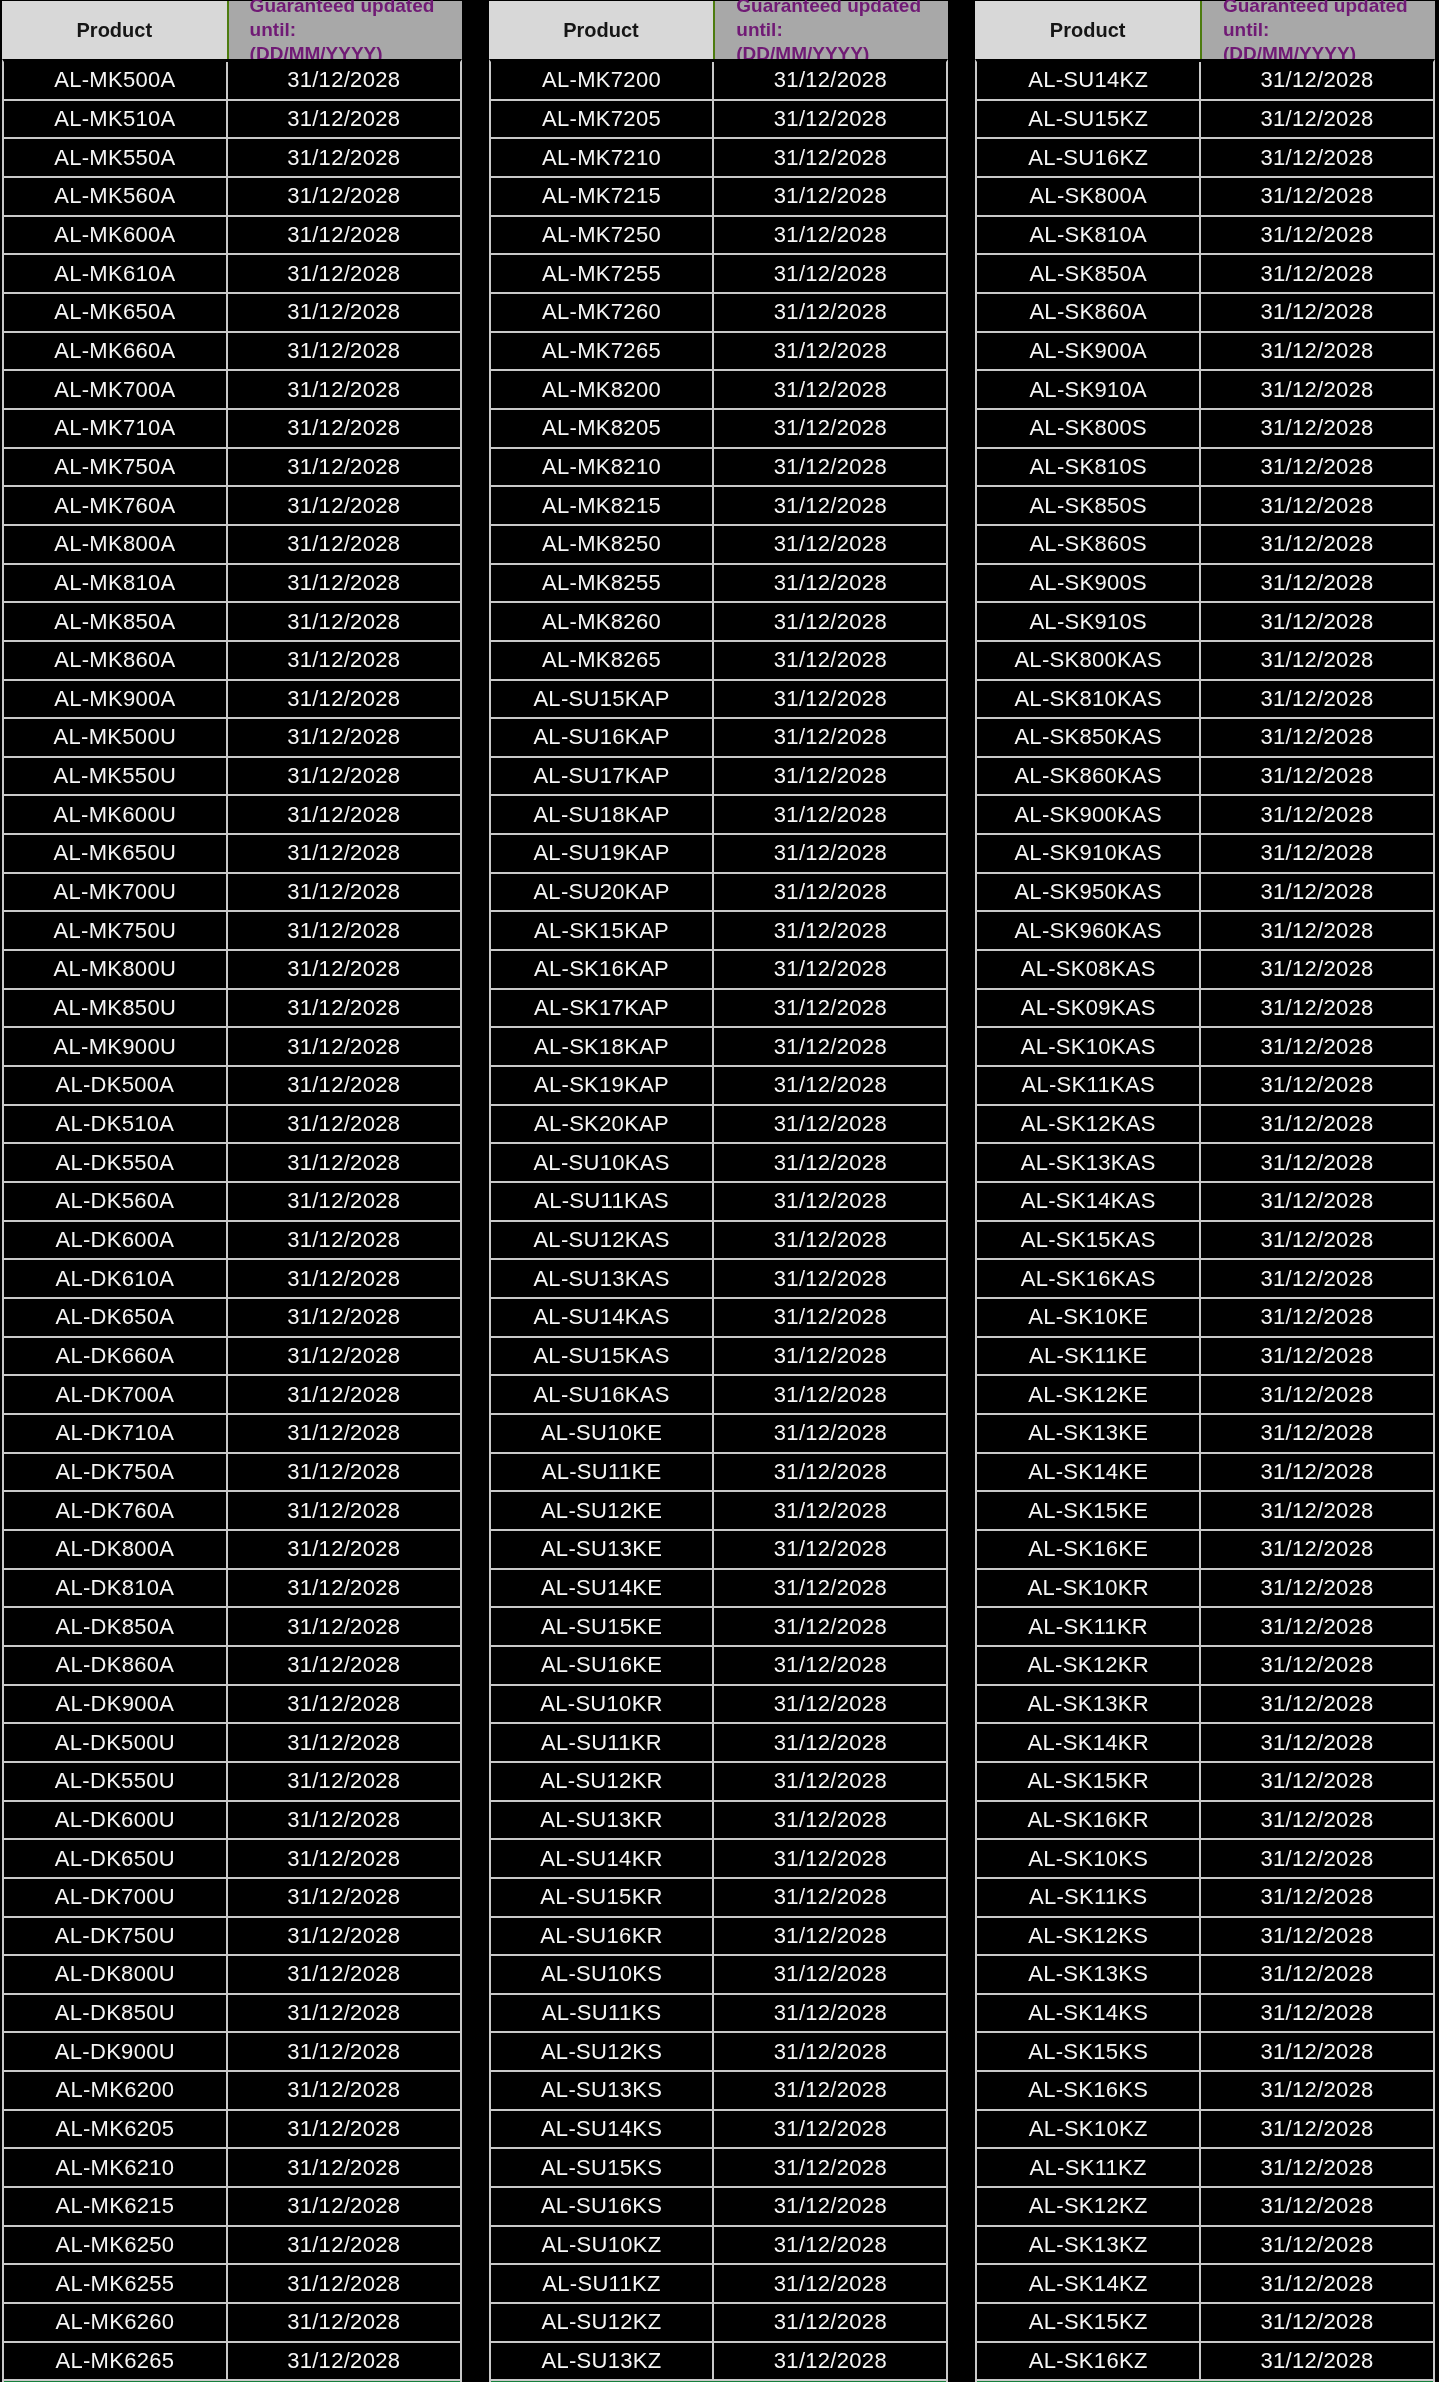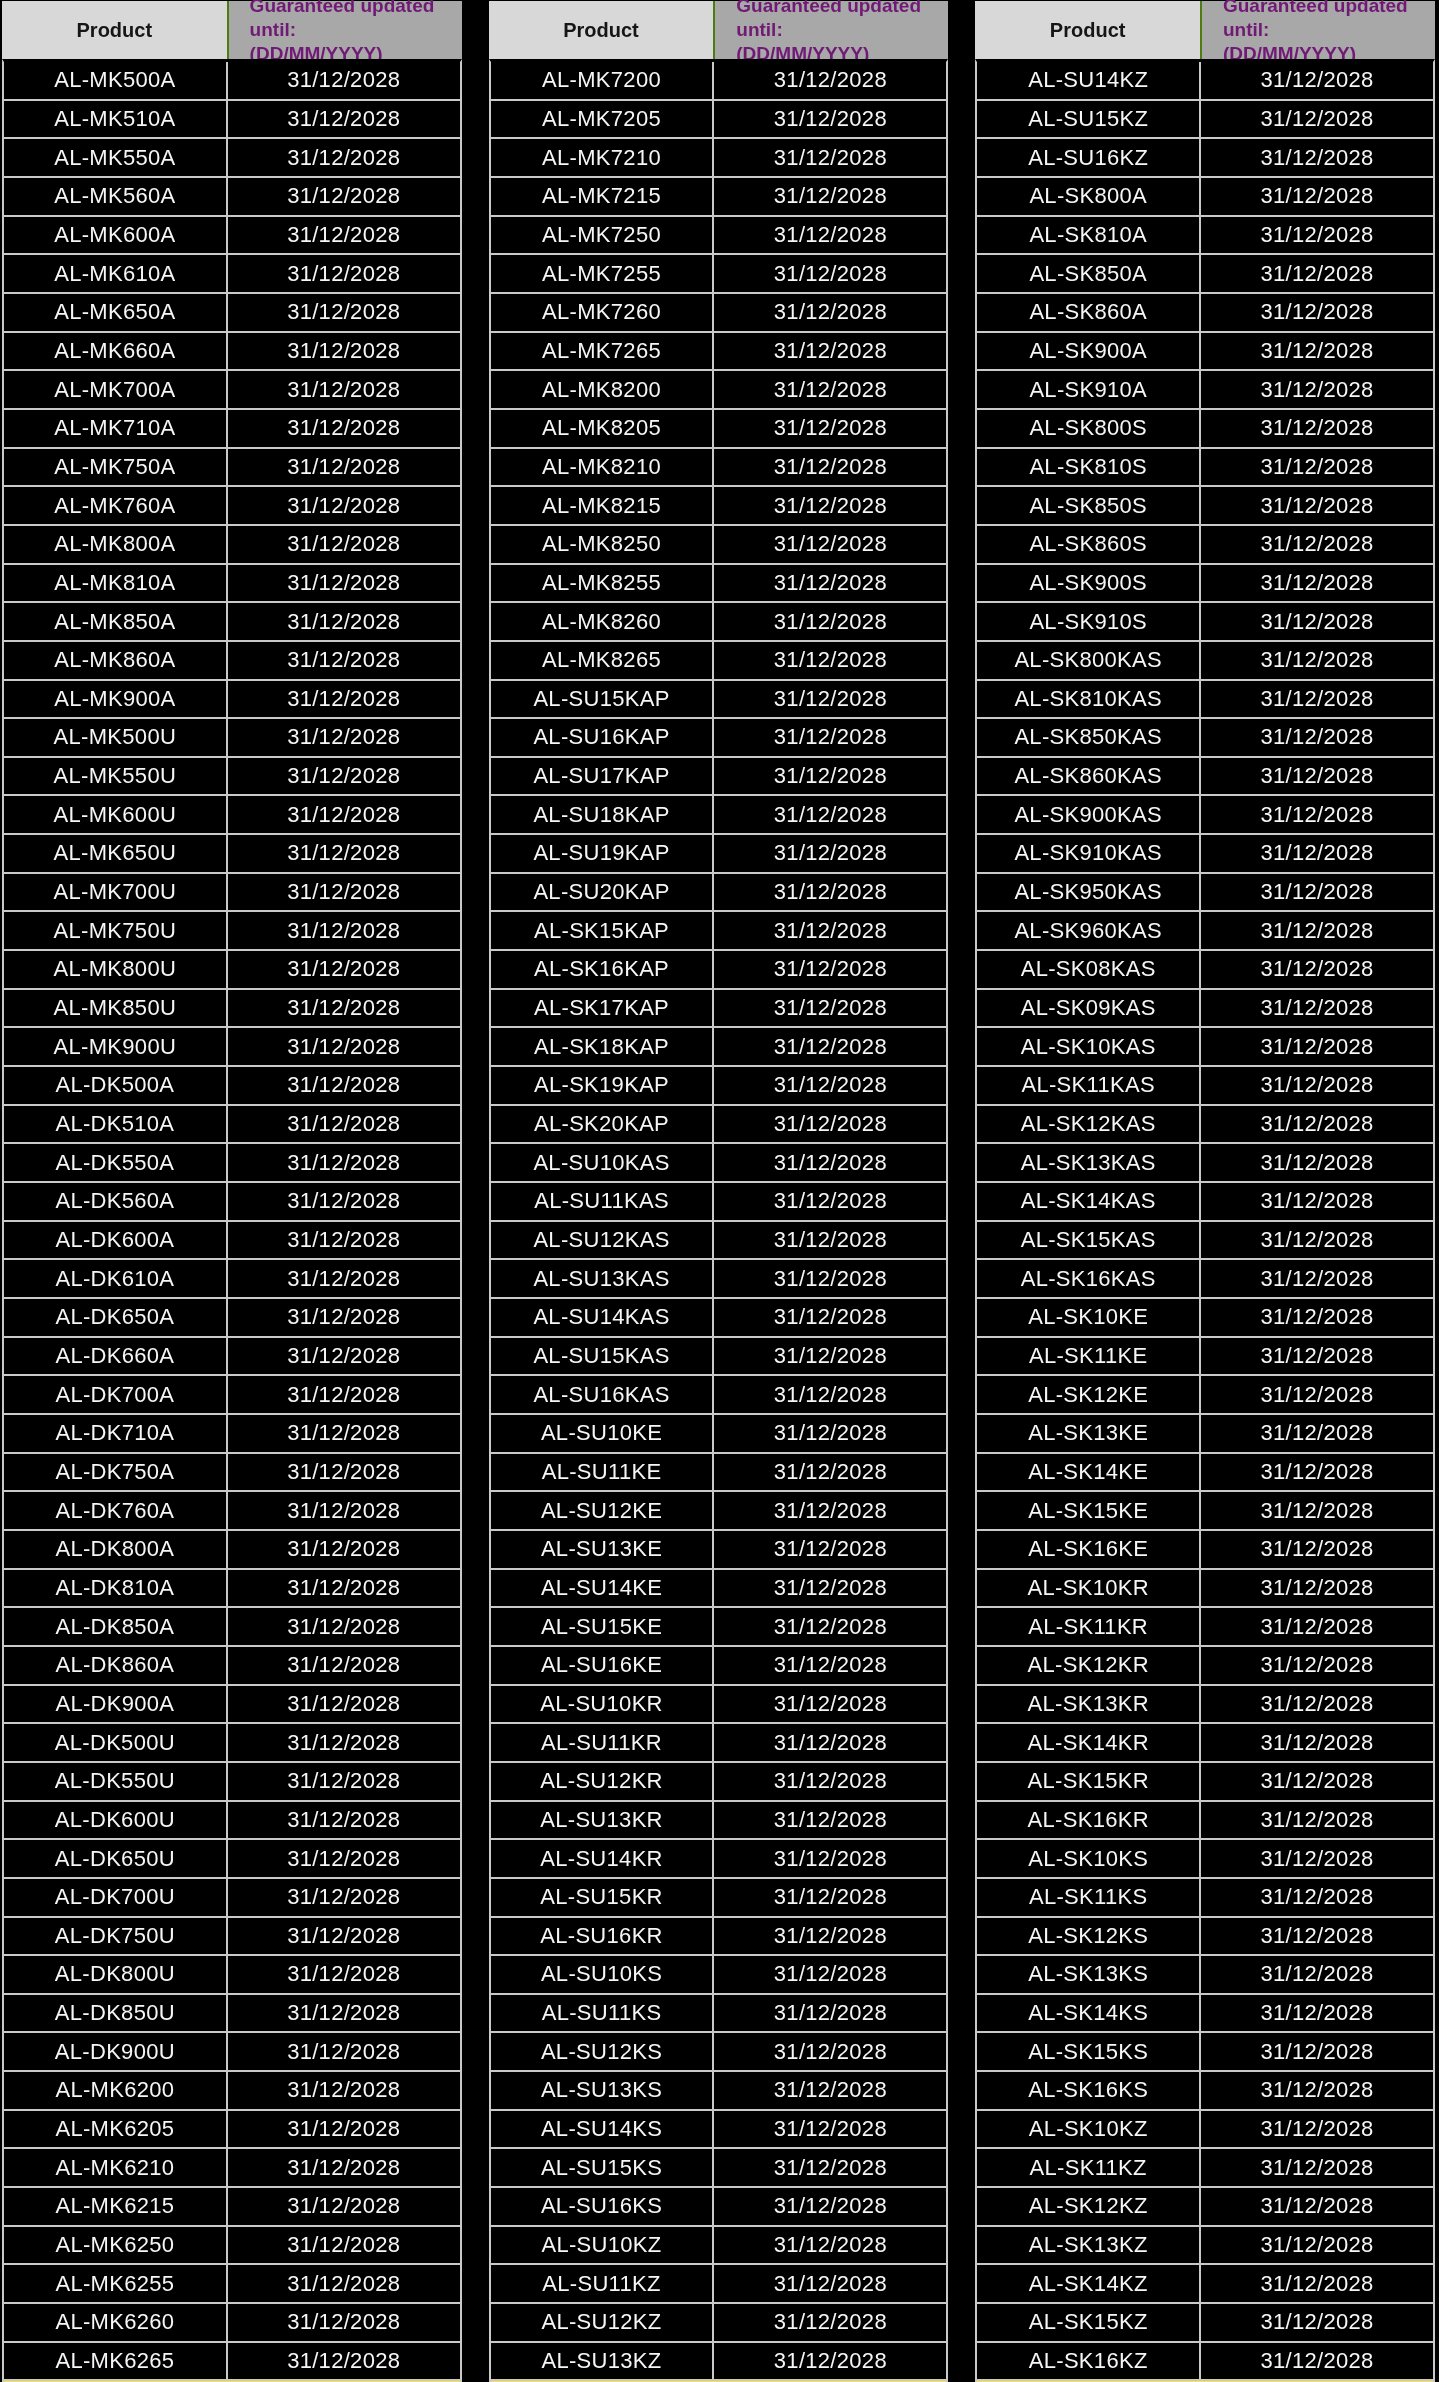--- a/index.html
+++ b/index.html
@@ -52,21 +52,21 @@
     font-size: 19px;
     font-weight: 600;
     line-height: 24px;
   }
   .tbody {
     flex: 1;
     box-sizing: border-box;
     border-top: 3px solid #000000;
     border-left: 2px solid #c9c9c9;
     border-right: 2px solid #c9c9c9;
-    background: #fde047;
+    background: #15803d;
   }
   .row {
     display: flex;
     height: 38.67px;
     box-sizing: border-box;
     border-bottom: 2px solid #c9c9c9;
     background: #000000;
   }
   .cell {
     display: flex;

